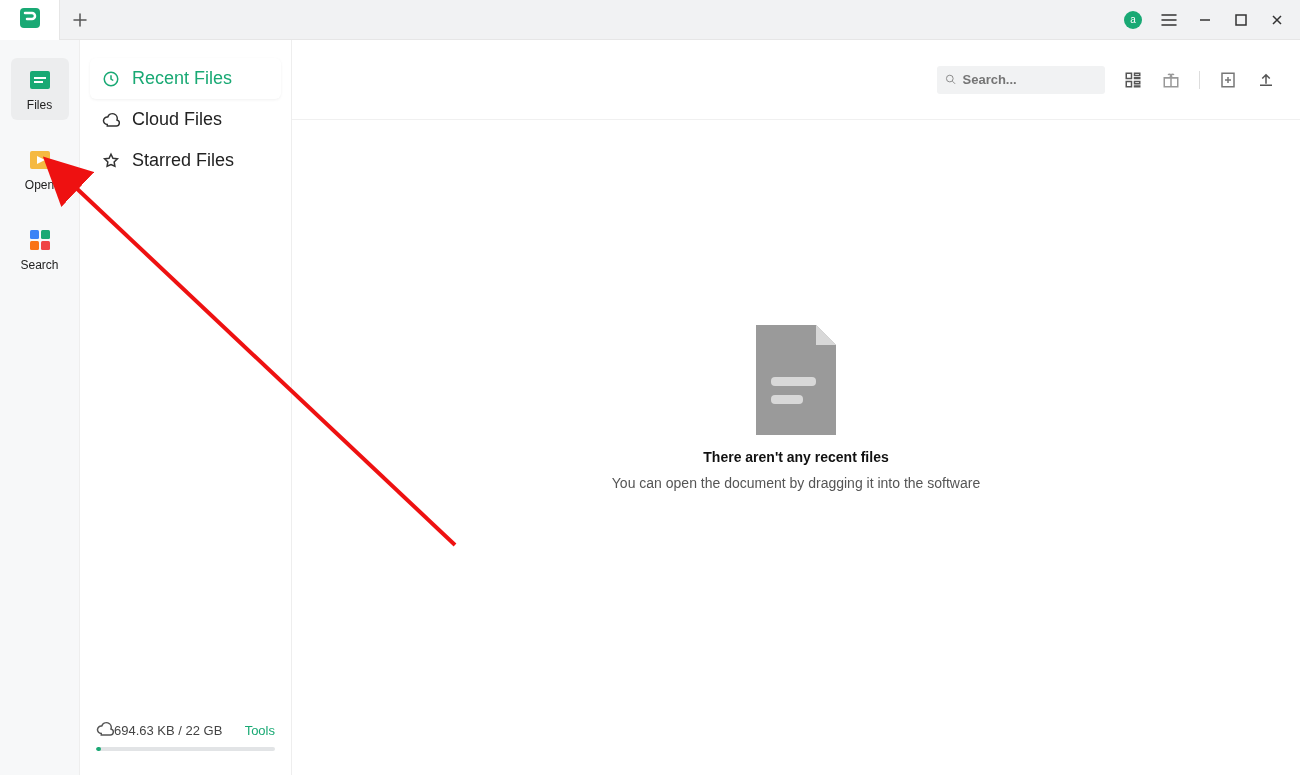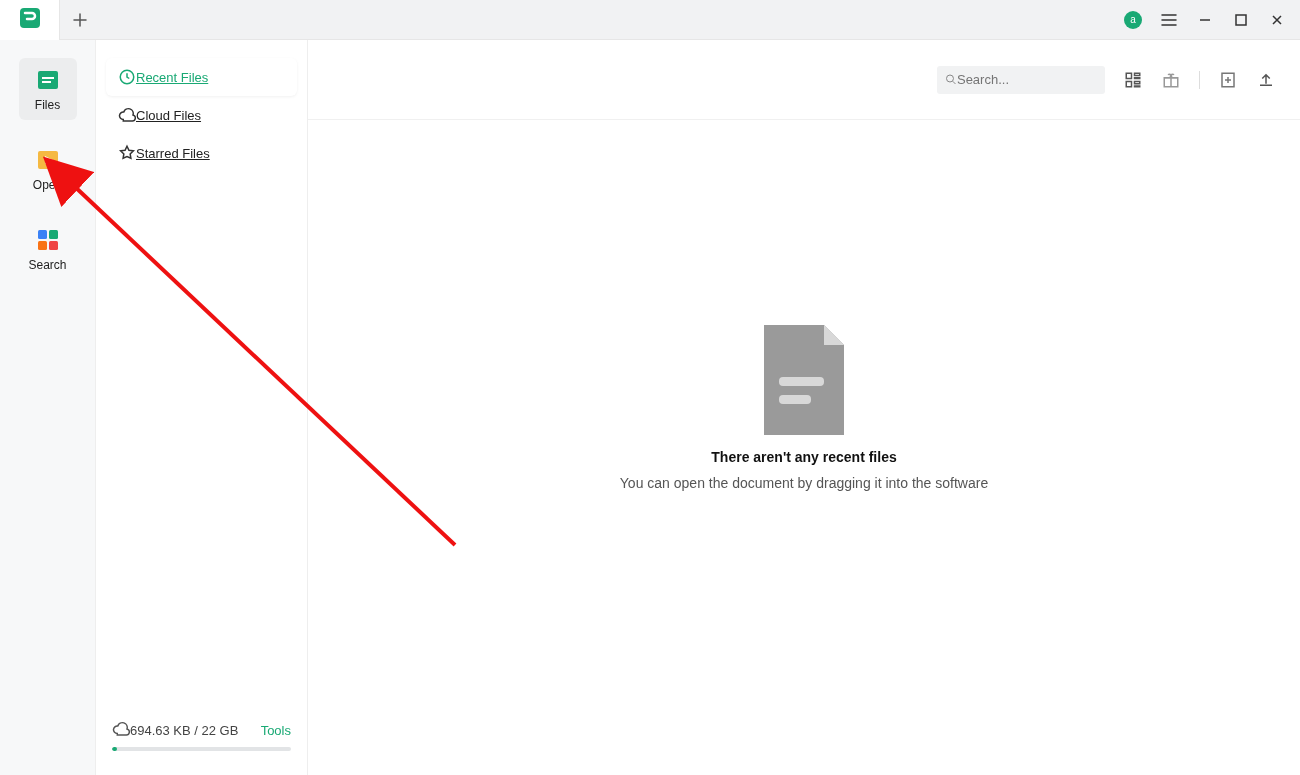--- a/index.html
+++ b/index.html
@@ -36,21 +36,21 @@
   .win-btn { width: 18px; height: 18px; display:flex; align-items:center; justify-content:center; color:#333; cursor:pointer; }
 
   
   .body {
     display: flex;
     height: calc(100% - 40px);
   }
 
   
   .sidebar-nav {
-    width: 96px;
+    width: 80px;
     background: #f7f8f9;
     border-right: 1px solid #eee;
     display: flex; flex-direction: column; align-items: center;
     padding-top: 18px;
     gap: 18px;
   }
   .nav-item {
     width: 58px;
     display: flex; flex-direction: column; align-items: center;
     gap: 4px; cursor: pointer;
@@ -63,27 +63,26 @@
 
   
   .sidebar-cats {
     width: 212px;
     border-right: 1px solid #eee;
     display: flex; flex-direction: column;
     padding: 18px 10px 10px 10px;
     position: relative;
   }
   .cat-item {
-    display: flex; align-items: center; 
+    display: flex; align-items: center; gap: 12px;
     padding: 10px 12px;
     border-radius: 6px;
     cursor: pointer;
-    font-size: 13px;
+    font-size: 18px;
     color: #222;
-    text-decoration: underline;
   }
   .cat-item.active {
     background: #fff;
     box-shadow: 0 1px 3px rgba(0,0,0,0.06);
     color: #19a974;
   }
   .cat-item.active svg { stroke: #19a974; }
   .cat-icon { width:18px; height:18px; display:flex; align-items:center; justify-content:center; }
   .cat-item svg { stroke: #333; }
 
@@ -275,21 +274,21 @@
     </div>
   </div>
 
   <div class="main">
     <div class="toolbar">
       <div class="search">
         <svg width="13" height="13" viewBox="0 0 24 24" fill="none" stroke="#888" stroke-width="2">
             <circle cx="10" cy="10" r="7"></circle>
             <path d="M21 21l-5.5-5.5"></path>
           </svg>
-        <input type="text" style="" placeholder="Search...">
+        <input type="text" style="margin-left: 6px; font-weight: bold;" placeholder="Search...">
       </div>
       <div class="tool-icon">
         <svg width="18" height="18" viewBox="0 0 24 24" fill="none" stroke="#555" stroke-width="2">
             <rect x="3" y="3" width="7" height="7"></rect>
             <rect x="14" y="3" width="7" height="3"></rect>
             <rect x="14" y="9" width="7" height="1"></rect>
             <rect x="3" y="14" width="7" height="7"></rect>
             <rect x="14" y="14" width="7" height="3"></rect>
             <rect x="14" y="20" width="7" height="1"></rect>
           </svg>

